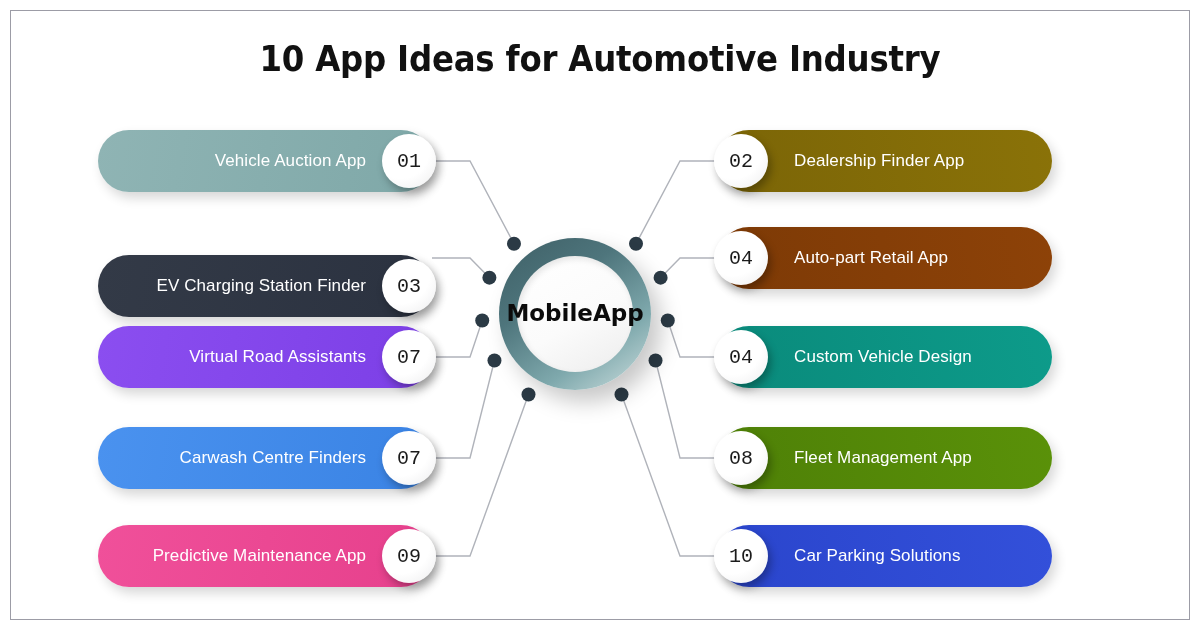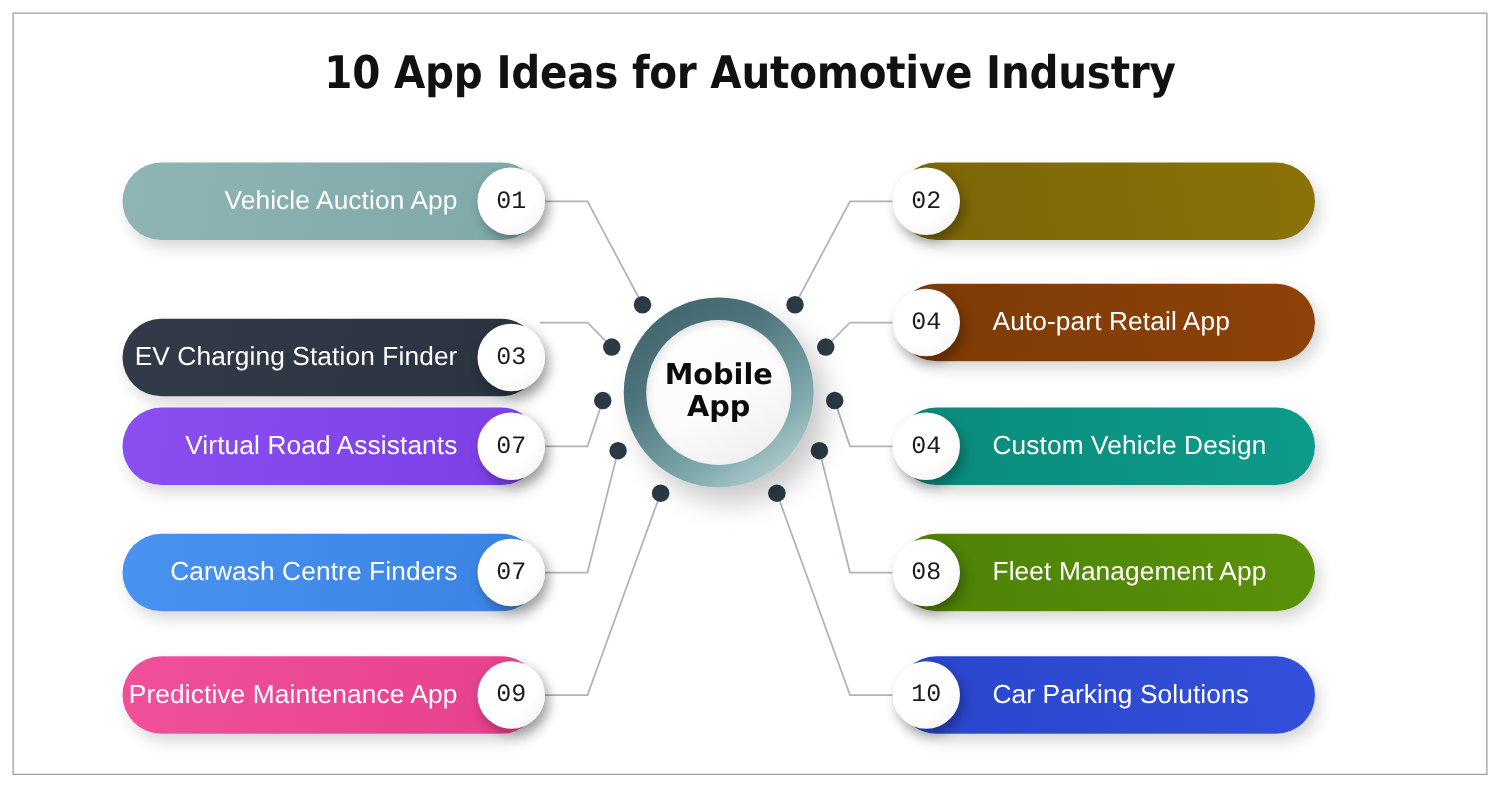--- a/index.html
+++ b/index.html
@@ -65,21 +65,21 @@
     padding-right: 66px;
   }
   .pill-right {
     left: 718px;
     width: 334px;
     justify-content: flex-start;
     padding-left: 76px;
   }
   .pill-label {
     color: #ffffff;
-    font-size: 21px;
+    font-size: 17px;
     font-weight: 400;
     white-space: nowrap;
     letter-spacing: 0.1px;
     text-align: right;
   }
   .num-circle {
     position: absolute;
     width: 54px;
     height: 54px;
     border-radius: 50%;
@@ -109,21 +109,20 @@
     display: flex;
     align-items: center;
     justify-content: center;
   }
   .hub-inner {
     width: 116px;
     height: 116px;
     border-radius: 50%;
     background: linear-gradient(150deg, #ffffff 0%, #fbfbfb 55%, #ececec 100%);
     display: flex;
-    flex-direction: column;
     align-items: center;
     justify-content: center;
     box-shadow: inset 2px 3px 6px rgba(0,0,0,0.10);
   }
   .hub-line {
     font-size: 23px;
     font-weight: bold;
     color: #0b0b0b;
     line-height: 1.12;
     font-family: "DejaVu Sans", sans-serif;
@@ -164,20 +163,21 @@
         <circle cx="621.5" cy="394.5403625519528" r="7"></circle>
       </g>
   </svg>
 
   <div id="pill-layer">
       <div class="pill pill-left" style="top: 130px; background: linear-gradient(100deg, rgb(143, 180, 180) 0%, rgb(127, 168, 168) 100%);">
         <span class="pill-label">Vehicle Auction App</span>
         <div class="num-circle num-left">01</div>
       </div>
       <div class="pill pill-right" style="top: 130px; background: linear-gradient(260deg, rgb(138, 114, 8) 0%, rgb(123, 101, 7) 100%);">
+        <span class="pill-label">Dealership Finder App</span>
         <div class="num-circle num-right">02</div>
       </div>
       <div class="pill pill-left" style="top: 227px; background: linear-gradient(100deg, rgb(51, 58, 71) 0%, rgb(43, 50, 64) 100%); margin-top: 28px;">
         <span class="pill-label">EV Charging Station Finder</span>
         <div class="num-circle num-left">03</div>
       </div>
       <div class="pill pill-right" style="top: 227px; background: linear-gradient(260deg, rgb(141, 66, 8) 0%, rgb(125, 58, 6) 100%);">
         <span class="pill-label">Auto-part Retail App</span>
         <div class="num-circle num-right">04</div>
       </div>

